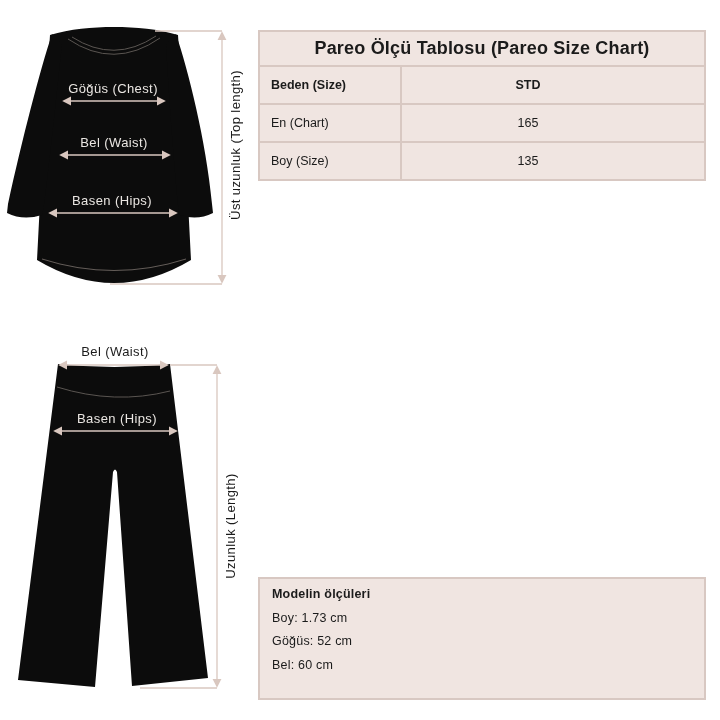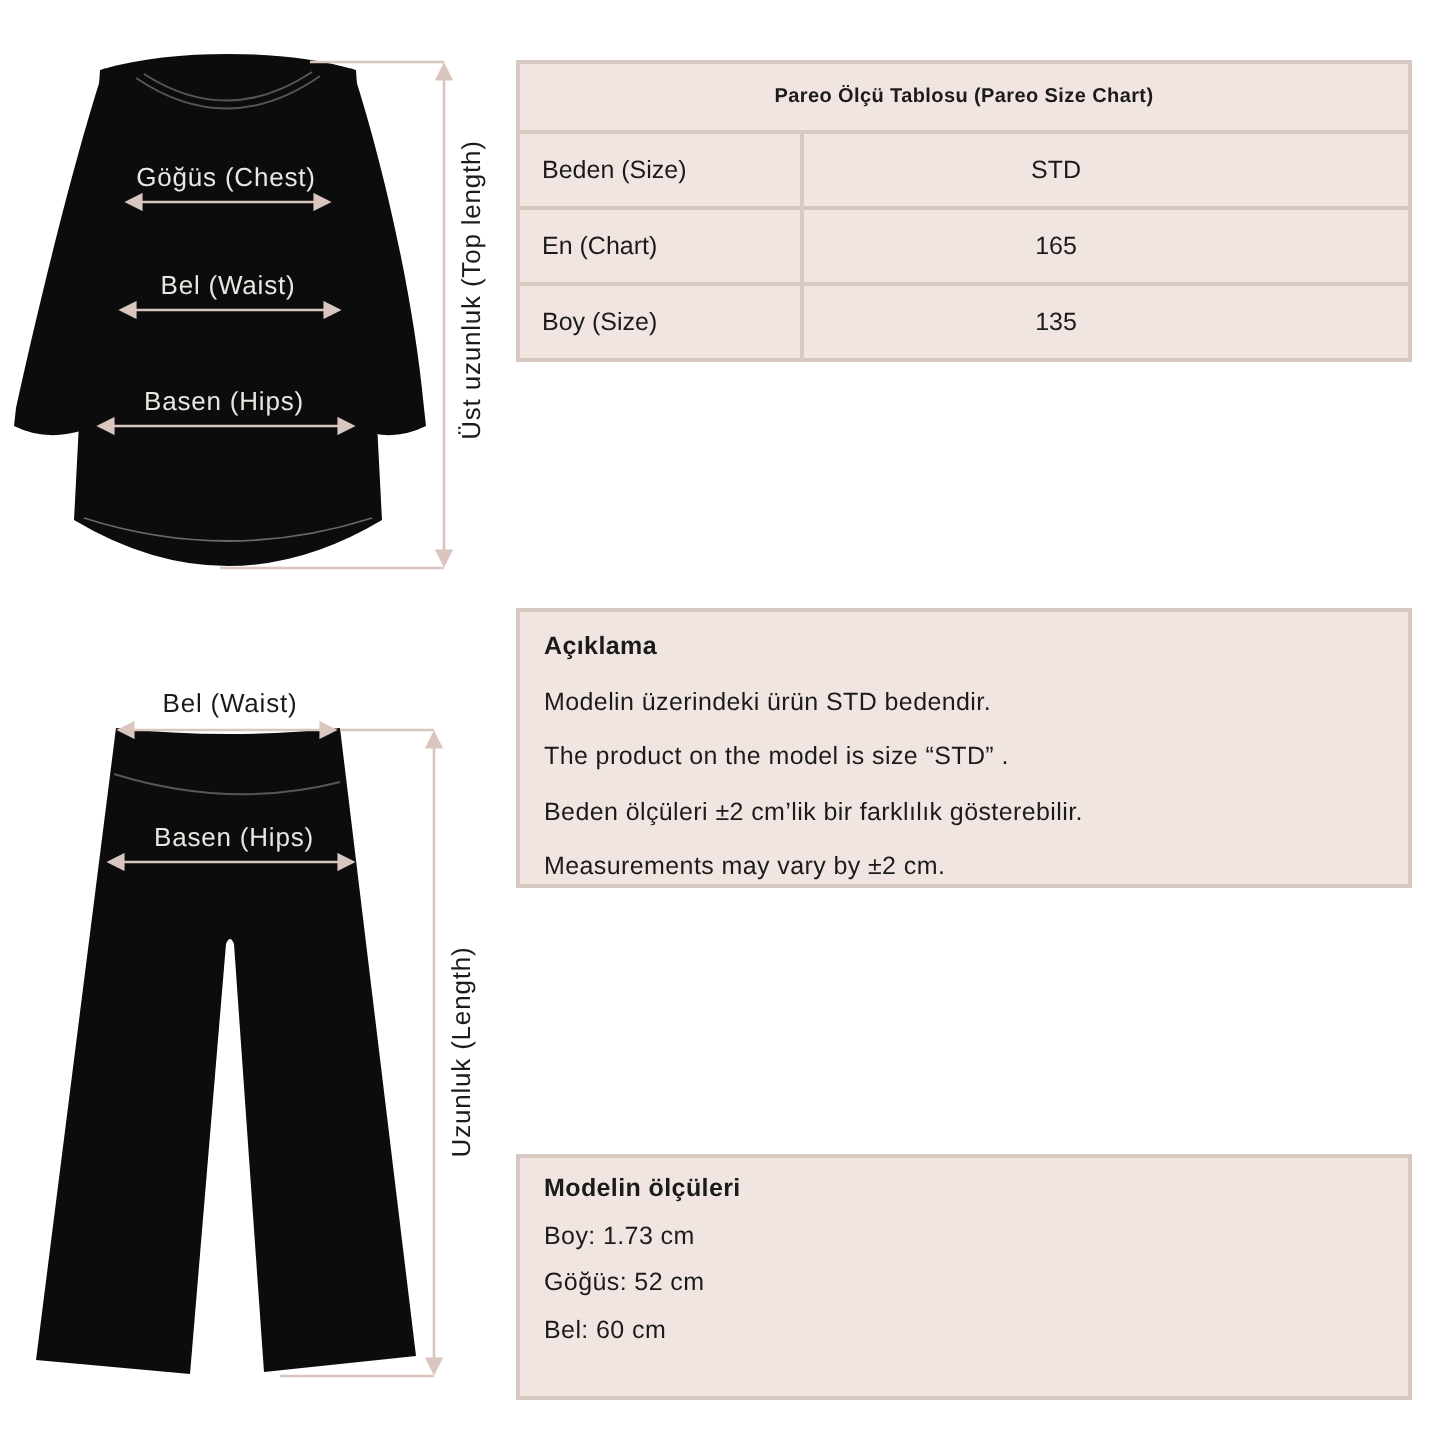--- a/index.html
+++ b/index.html
@@ -2,26 +2,26 @@
 <html><head>
 <meta charset="utf-8">
 <style>
   html,body{margin:0;padding:0;background:#fff;}
   .canvas{position:relative;width:720px;height:720px;background:#ffffff;overflow:hidden;
           font-family:"Liberation Sans",sans-serif;color:#1b1b1b;}
   .box{position:absolute;background:#f0e5e1;border:2px solid #d8c8c2;box-sizing:border-box;}
   
   .table-box{left:258px;top:30px;width:448px;height:151px;padding:0;}
   .t-title{height:33px;display:flex;align-items:center;justify-content:center;
-           font-weight:bold;font-size:10px;letter-spacing:.2px;}
+           font-weight:bold;font-size:18px;letter-spacing:.2px;}
   .t-row{display:flex;height:36px;border-top:2px solid #d8c8c2;font-size:12.5px;}
   .t-label{width:142px;display:flex;align-items:center;padding-left:11px;
            box-sizing:border-box;border-right:2px solid #d8c8c2;}
   .t-value{flex:1;display:flex;align-items:center;justify-content:center;padding-right:50px;}
-  .t-head .t-label,.t-head .t-value{font-weight:normal;}
+  .t-head .t-label,.t-head .t-value{font-weight:bold;}
   
   .notes-box{left:258px;top:304px;width:448px;height:140px;padding:8px 12px;}
   .model-box{left:258px;top:577px;width:448px;height:123px;padding:7px 12px;}
   .b-title{font-weight:bold;font-size:12.5px;line-height:18px;letter-spacing:.2px;}
   .b-line{font-size:12.5px;letter-spacing:.2px;}
   .notes-box .b-line{line-height:18px;margin-top:9.5px;}
   .model-box .b-title{line-height:17px;}
   .model-box .b-line{line-height:17px;margin-top:6.5px;}
   
   .fig{position:absolute;}
@@ -108,27 +108,20 @@
     <div class="t-row">
       <div class="t-label">En (Chart)</div>
       <div class="t-value">165</div>
     </div>
     <div class="t-row">
       <div class="t-label">Boy (Size)</div>
       <div class="t-value">135</div>
     </div>
   </div>
 
-  <div class="box notes-box">
-    <div class="b-title">Açıklama</div>
-    <div class="b-line">Modelin üzerindeki ürün STD bedendir.</div>
-    <div class="b-line">The product on the model is size “STD” .</div>
-    <div class="b-line">Beden ölçüleri ±2 cm’lik bir farklılık gösterebilir.</div>
-    <div class="b-line">Measurements may vary by ±2 cm.</div>
-  </div>
 
   <div class="box model-box">
     <div class="b-title">Modelin ölçüleri</div>
     <div class="b-line">Boy: 1.73 cm</div>
     <div class="b-line">Göğüs: 52 cm</div>
     <div class="b-line">Bel: 60 cm</div>
   </div>
 
 </div>
 

